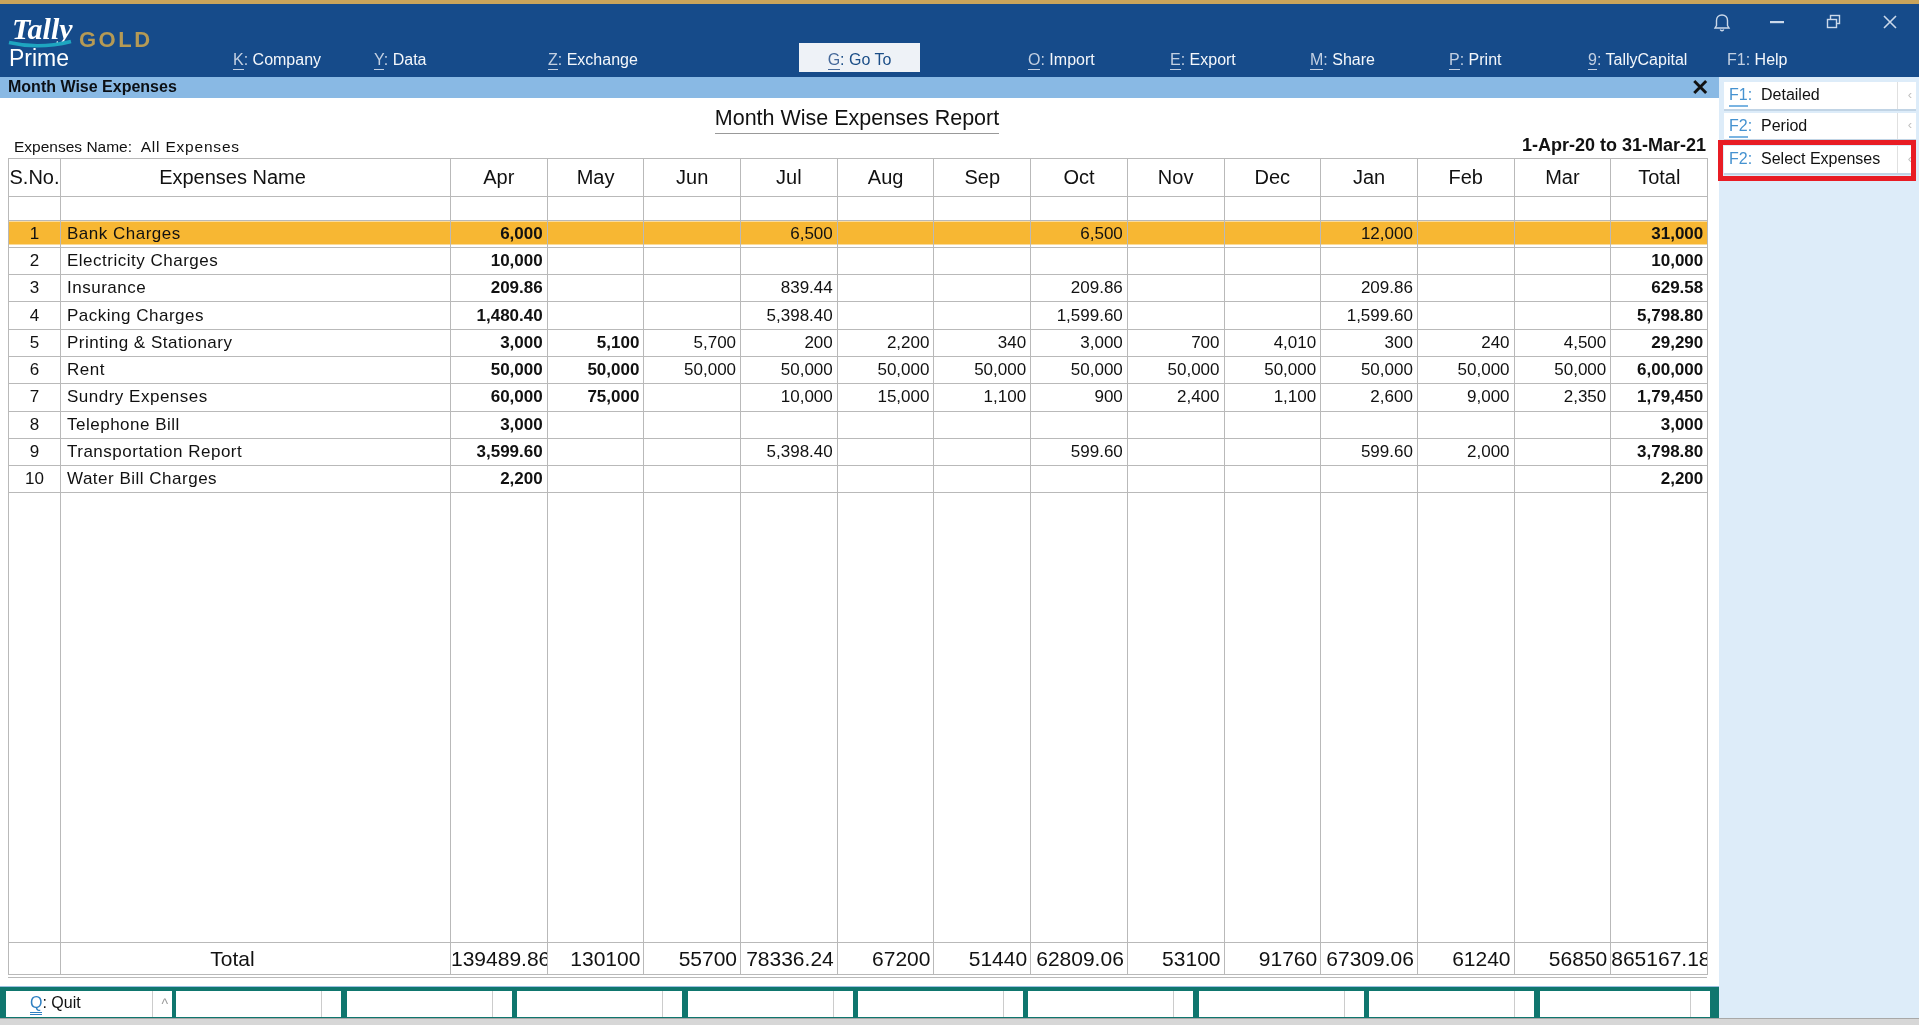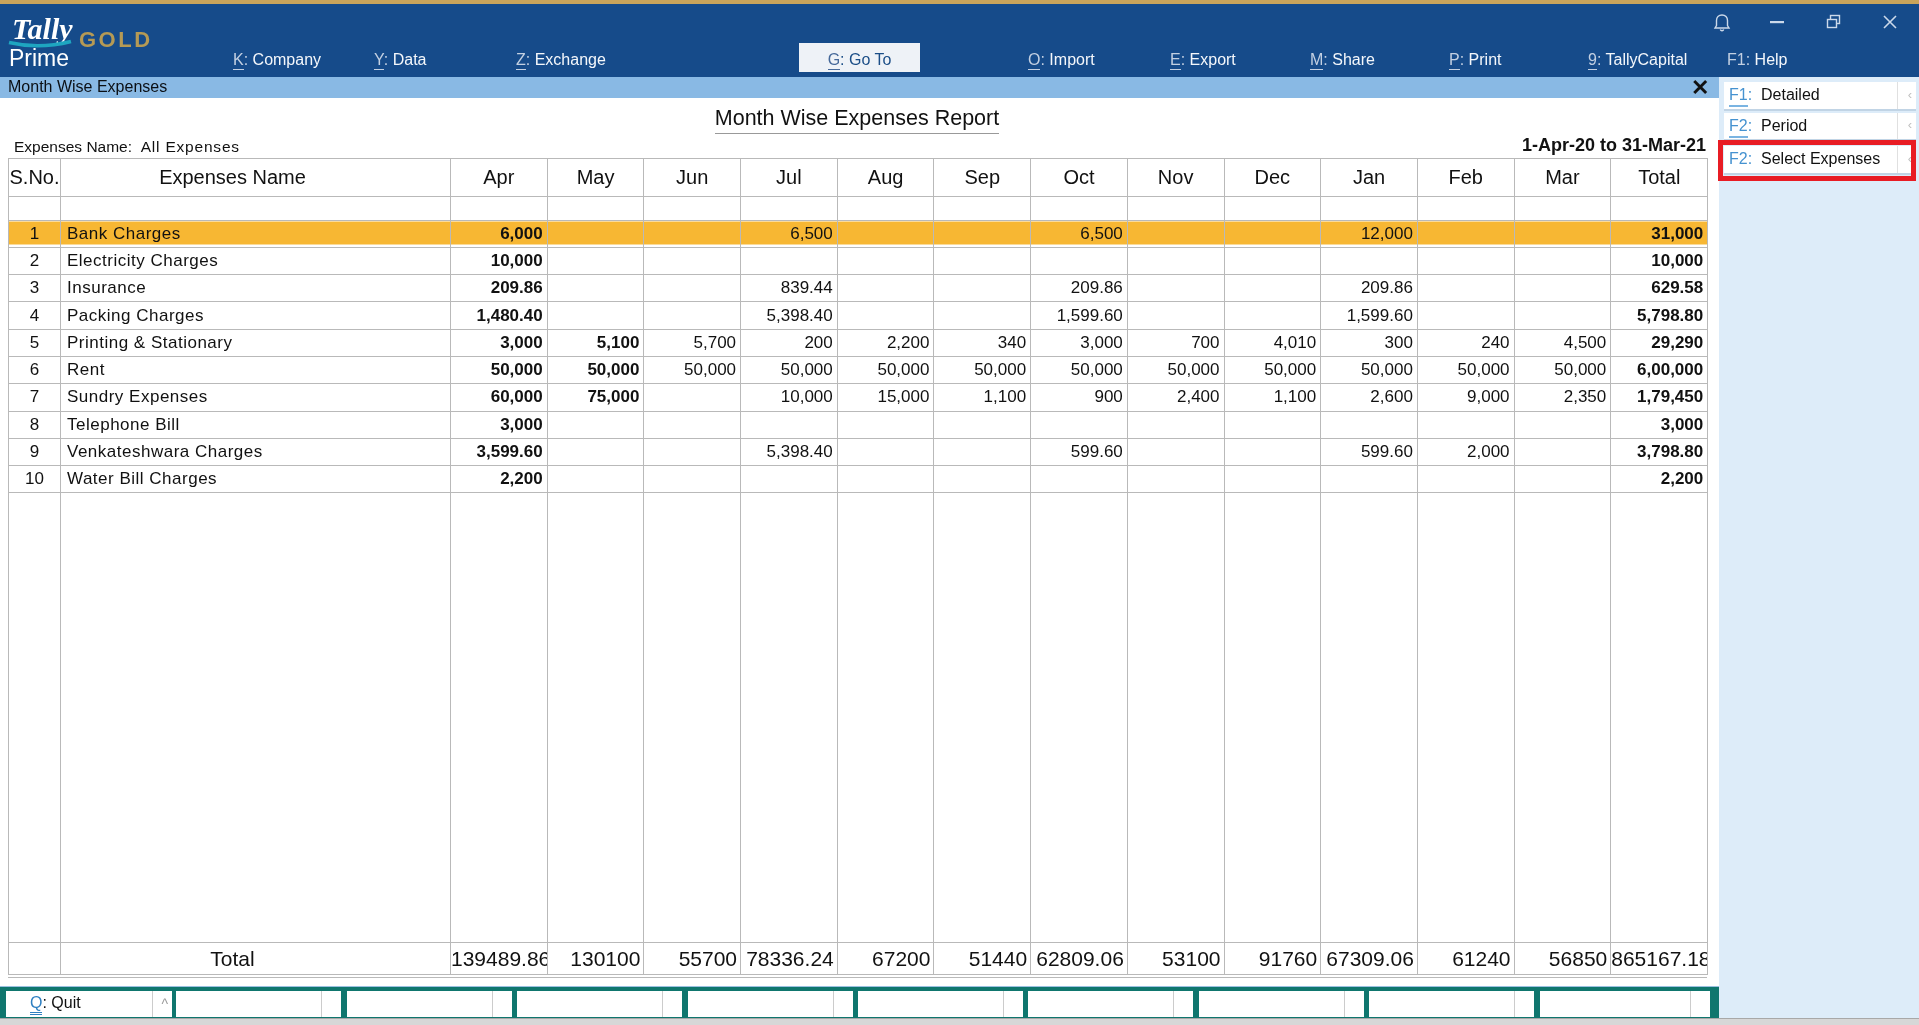--- a/index.html
+++ b/index.html
@@ -4,21 +4,21 @@
 <style>
 * { margin:0; padding:0; box-sizing:border-box; }
 html,body { width:1919px; height:1025px; overflow:hidden; background:#fff;
   font-family:"Liberation Sans", sans-serif; }
 .abs { position:absolute; }
 
 
 #goldstrip { left:0; top:0; width:1919px; height:4px; background:#c9a45b; }
 #topbar { left:0; top:4px; width:1919px; height:73px; background:#164b8a; }
 #bar2 { left:0; top:77px; width:1719px; height:21px; background:#89b9e4; }
-#bar2 .lt { position:absolute; left:8px; top:1px; font-size:16px; font-weight:normal; color:#0b0f14; }
+#bar2 .lt { position:absolute; left:8px; top:1px; font-size:16px; font-weight:bold; color:#0b0f14; }
 #bar2 .ct { position:absolute; left:0; top:1px; width:1719px; text-align:center; font-size:16px; font-weight:bold; color:#0b0f14; }
 #bar2 .xx { position:absolute; left:1691px; top:-2px; font-size:22px; font-weight:bold; color:#111; }
 
 
 #logo { left:8px; top:14px; width:160px; height:58px; }
 #gold { left:79px; top:27px; font-size:22px; font-weight:bold; letter-spacing:2.5px; color:#b59a55; }
 
 
 .mi { position:absolute; top:51px; font-size:16px; color:#f4f7fb; white-space:nowrap; }
 .mi .kk { color:#c3d0e2; }
@@ -80,21 +80,21 @@
 <svg width="160" height="58" viewBox="0 0 160 58">
   <text x="4" y="25" font-family="Liberation Serif" font-style="italic" font-weight="bold" font-size="30" fill="#ffffff">Tally</text>
   <path d="M1 28.5 Q 31 35.5 63 27.5" stroke="#1ea5c0" stroke-width="3.6" fill="none"></path>
   <text x="1" y="52" font-family="Liberation Sans" font-size="23" fill="#ffffff">Prime</text>
 </svg>
 </div>
 <div class="abs" id="gold">GOLD</div>
 
 <div class="mi" style="left:233px"><span class="kk"><span class="k">K</span>:</span> Company</div>
 <div class="mi" style="left:374px"><span class="kk"><span class="k">Y</span>:</span> Data</div>
-<div class="mi" style="left:516px"><span class="kk"><span class="k">Z</span>:</span> Exchange</div>
+<div class="mi" style="left:548px"><span class="kk"><span class="k">Z</span>:</span> Exchange</div>
 <div class="abs" id="goto">
     <div class="t"><span class="k">G</span>: Go To</div>
   </div>
 <div class="mi" style="left:1028px"><span class="kk"><span class="k">O</span>:</span> Import</div>
 <div class="mi" style="left:1170px"><span class="kk"><span class="k">E</span>:</span> Export</div>
 <div class="mi" style="left:1310px"><span class="kk"><span class="k">M</span>:</span> Share</div>
 <div class="mi" style="left:1449px"><span class="kk"><span class="k">P</span>:</span> Print</div>
 <div class="mi" style="left:1588px"><span class="kk"><span class="k">9</span>:</span> TallyCapital</div>
 <div class="mi" style="left:1727px"><span class="kk">F1:</span> Help</div>
 
@@ -306,21 +306,21 @@
         <td class="num"></td>
         <td class="num"></td>
         <td class="num"></td>
         <td class="num"></td>
         <td class="num"></td>
         <td class="num"></td>
         <td class="num b">3,000</td>
       </tr>
 <tr class="d">
         <td class="sn">9</td>
-        <td class="nm">Venkateshwara Charges</td>
+        <td class="nm">Transportation Report</td>
         <td class="num b">3,599.60</td>
         <td class="num b"></td>
         <td class="num"></td>
         <td class="num">5,398.40</td>
         <td class="num"></td>
         <td class="num"></td>
         <td class="num">599.60</td>
         <td class="num"></td>
         <td class="num"></td>
         <td class="num">599.60</td>

